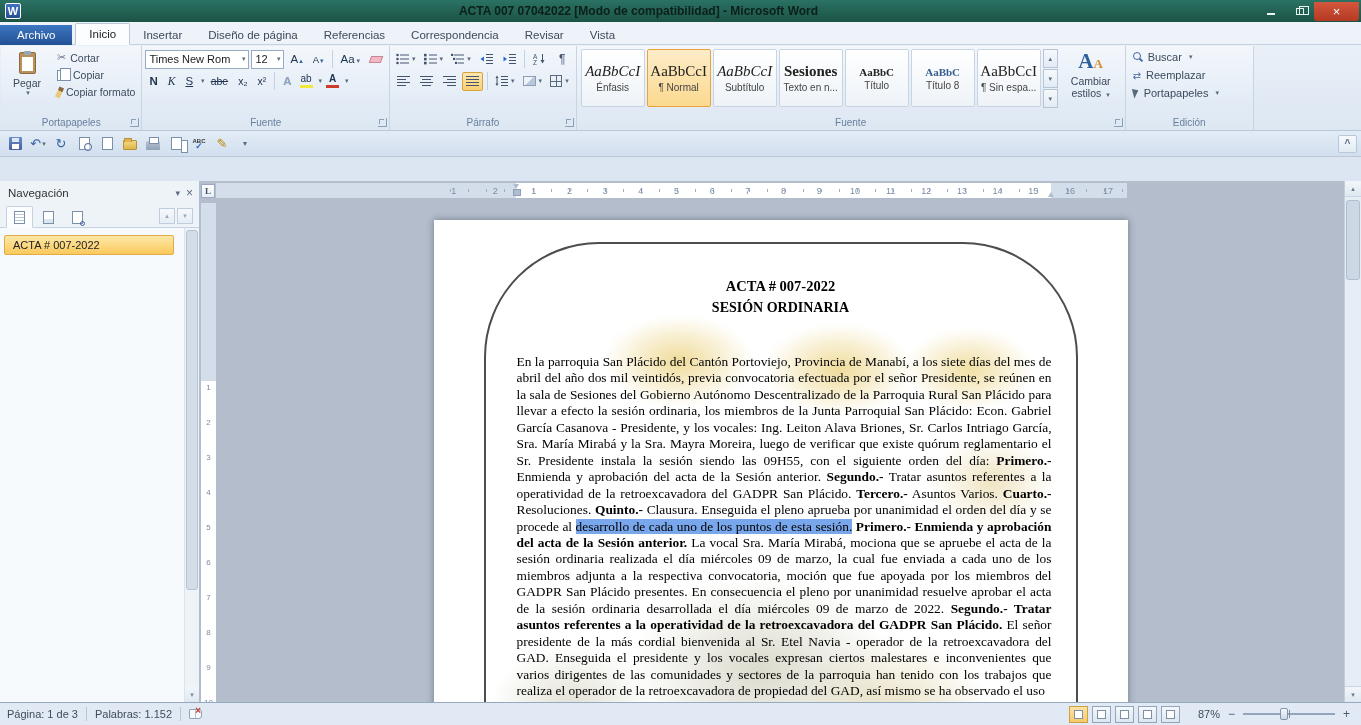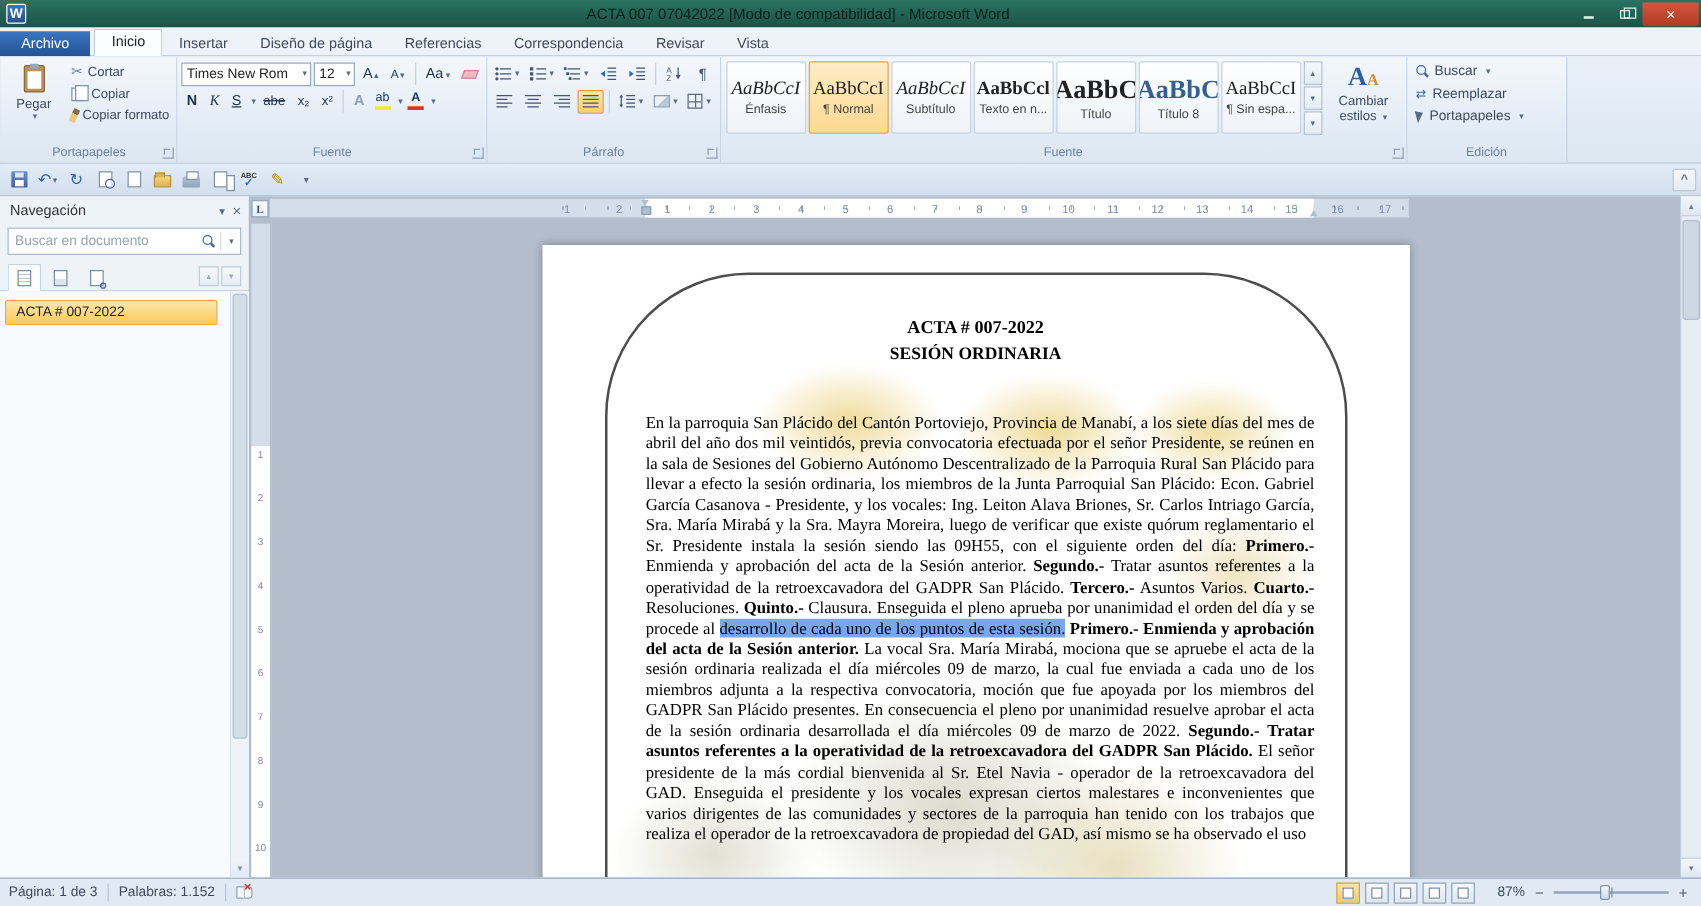--- a/index.html
+++ b/index.html
@@ -3,21 +3,21 @@
 <meta charset="utf-8">
 <style>
   * { margin:0; padding:0; box-sizing:border-box; }
   html,body { width:1361px; height:725px; overflow:hidden; }
   body { font-family:"Liberation Sans", sans-serif; font-size:11px; color:#333; background:#dce6f2; }
   .window { width:1361px; height:725px; display:flex; flex-direction:column; }
 
   
   .titlebar { height:22px; background:linear-gradient(#2a7263,#1b5346); display:flex; align-items:center; flex:none; }
   .app-icon { width:16px; height:16px; margin-left:5px; background:linear-gradient(#3f74c4,#24508f); color:#fff; font-weight:bold; font-size:11px; display:flex; align-items:center; justify-content:center; border-radius:2px; border:1px solid #fff; }
-  .tb-title { flex:1; text-align:center; font-size:12px; color:#0c1f19; white-space:nowrap; overflow:hidden; }
+  .tb-title { flex:1; text-align:center; font-size:12px; color:#0c1f19; white-space:nowrap; overflow:hidden;font-weight:bold; }
   .winbtn { width:29px; height:19px; display:flex; align-items:center; justify-content:center; }
   .winbtn.close { width:45px; background:linear-gradient(#d4563c,#b33a24); border-radius:0 0 3px 3px; color:#fff; font-size:13px; margin-right:2px; }
   .glyph-min { width:8px; border-bottom:2px solid #e9f3ee; display:block; margin-top:6px; }
   .glyph-restore { width:8px; height:7px; border:1px solid #e9f3ee; display:block; position:relative; }
   .glyph-restore::before { content:""; position:absolute; top:-3px; left:2px; width:8px; height:7px; border:1px solid #e9f3ee; }
 
   
   .tabs-row { height:23px; background:#eef3f9; display:flex; align-items:flex-end; padding-left:0; border-bottom:1px solid #c3d1e0; flex:none; }
   .tab { padding:4px 13px 4px; font-size:11.5px; color:#3e4a59; margin-bottom:-1px; }
   .tab.file-tab { background:linear-gradient(#3c77c2,#235094); color:#fff; padding:4px 17px; margin-right:3px; border-radius:0; }
@@ -75,21 +75,21 @@
   .ico-borders { width:12px; height:12px; border:1px solid #5a6b80; background:linear-gradient(#5a6b80,#5a6b80) center/100% 1px no-repeat, linear-gradient(#5a6b80,#5a6b80) center/1px 100% no-repeat; }
 
   
   .styles-body { display:flex; align-items:flex-start; }
   .style-gallery { display:flex; }
   .style-item { width:64px; height:58px; background:linear-gradient(#ffffff,#eef3f8); border:1px solid #c8d4e2; border-radius:2px; margin:1px; display:flex; flex-direction:column; align-items:center; justify-content:center; overflow:hidden; }
   .style-item .prev { font-family:"Liberation Serif",serif; font-size:15px; color:#222; white-space:nowrap; }
   .style-item .nm { font-size:10px; color:#444; margin-top:2px; white-space:nowrap; }
   .style-item.ital .prev { font-style:italic; }
   .style-item.bp .prev { font-weight:bold; }
-  .style-item.big .prev { font-size:21px; font-weight:bold; }
+  .style-item.big .prev { font-size:11px; font-weight:bold; }
   .style-item.blue .prev { color:#365f91; }
   .style-item.sel { border-color:#e8a33d; background:linear-gradient(#fdecc8,#fbd98f); }
   .gal-scroll { display:flex; flex-direction:column; margin:1px 2px 0 1px; }
   .gs { width:15px; height:19px; border:1px solid #b6c4d6; background:linear-gradient(#f6f9fc,#e2ebf4); display:flex; align-items:center; justify-content:center; font-size:7px; color:#5a6b80; margin-bottom:1px; }
   .change-styles { width:62px; display:flex; flex-direction:column; align-items:center; font-size:10.5px; color:#3c4a5e; text-align:center; padding-top:2px; }
   .cs-icon { font-family:"Liberation Serif",serif; font-size:21px; font-weight:bold; color:#2c5f9e; line-height:22px; }
   .cs-icon i { font-style:normal; font-size:13px; color:#d88c2a; }
   .cs-lbl { line-height:12px; }
 
   
@@ -118,21 +118,21 @@
   .i-open .qt-ico::before { content:""; position:absolute; top:-3px; left:0; width:6px; height:3px; background:#e0b54e; border:1px solid #b8923a; border-bottom:none; }
   .i-print .qt-ico { width:14px; height:9px; background:linear-gradient(#b6c4d4,#8fa2b6); border-radius:2px 2px 1px 1px; position:relative; margin-top:4px; }
   .i-print .qt-ico::before { content:""; position:absolute; top:-4px; left:3px; width:8px; height:5px; background:#fff; border:1px solid #7a90a8; }
   .i-spelling .qt-ico { flex-direction:column; font-size:6px; font-weight:bold; color:#333; }
   .i-spelling .qt-ico::after { content:"✓"; color:#2a66c8; font-size:9px; line-height:5px; }
   .i-pencil .qt-ico { color:#b8860b; }
   .i-more .qt-ico { font-size:8px; color:#5a6b80; }
   .collapse-ribbon { margin-left:auto; width:19px; height:18px; border:1px solid #b9c8d9; background:linear-gradient(#f6f9fc,#e2ebf4); border-radius:2px; display:flex; align-items:center; justify-content:center; font-size:10px; font-weight:bold; color:#5a6b80; }
 
   
-  .main { flex:1; display:flex; overflow:hidden; }
+  .main { flex:1; display:flex; overflow:hidden;margin-top:24px; }
 
   
   .nav-pane { width:200px; background:#eef3f8; border-right:1px solid #aebdd0; display:flex; flex-direction:column; flex:none; }
   .nav-header { height:22px; display:flex; align-items:center; padding:2px 6px 0 8px; font-size:11.5px; color:#333; gap:6px; }
   .nav-title { flex:1; }
   .nh-btn { color:#5a6b80; font-size:9px; }
   .nh-btn.x { font-size:12px; }
   .nav-search { margin:3px 6px 4px; height:22px; background:#fff; border:1px solid #a8bad0; display:flex; align-items:center; padding:0 5px; gap:4px; }
   .ns-text { flex:1; color:#98a3b0; font-size:11px; white-space:nowrap; overflow:hidden; }
   .ns-sep { width:1px; height:14px; background:#d4dde8; }
@@ -466,21 +466,21 @@
               <span class="prev">AaBbCcI</span>
               <span class="nm">¶ Normal</span>
             </div>
 
             <div class="style-item ital">
               <span class="prev">AaBbCcI</span>
               <span class="nm">Subtítulo</span>
             </div>
 
             <div class="style-item bp">
-              <span class="prev">AaBbCcl</span>
+              <span class="prev">Sesiones</span>
               <span class="nm">Texto en n...</span>
             </div>
 
             <div class="style-item big">
               <span class="prev">AaBbC</span>
               <span class="nm">Título</span>
             </div>
 
             <div class="style-item big blue">
               <span class="prev">AaBbC</span>
@@ -590,26 +590,20 @@
     <span class="collapse-ribbon">^</span>
   </div>
 
   <div class="main">
 
     <div class="nav-pane">
       <div class="nav-header">
         <span class="nav-title">Navegación</span>
         <span class="nh-btn">▾</span>
         <span class="nh-btn x">×</span>
-      </div>
-      <div class="nav-search">
-        <span class="ns-text">Buscar en documento</span>
-        <span class="mag"></span>
-        <span class="ns-sep"></span>
-        <span class="dd">▾</span>
       </div>
       <div class="nav-tabs">
         <span class="ntab active">
             <i class="nt-ico nt1"></i>
           </span>
         <span class="ntab">
             <i class="nt-ico nt2"></i>
           </span>
         <span class="ntab">
             <i class="nt-ico nt3">

